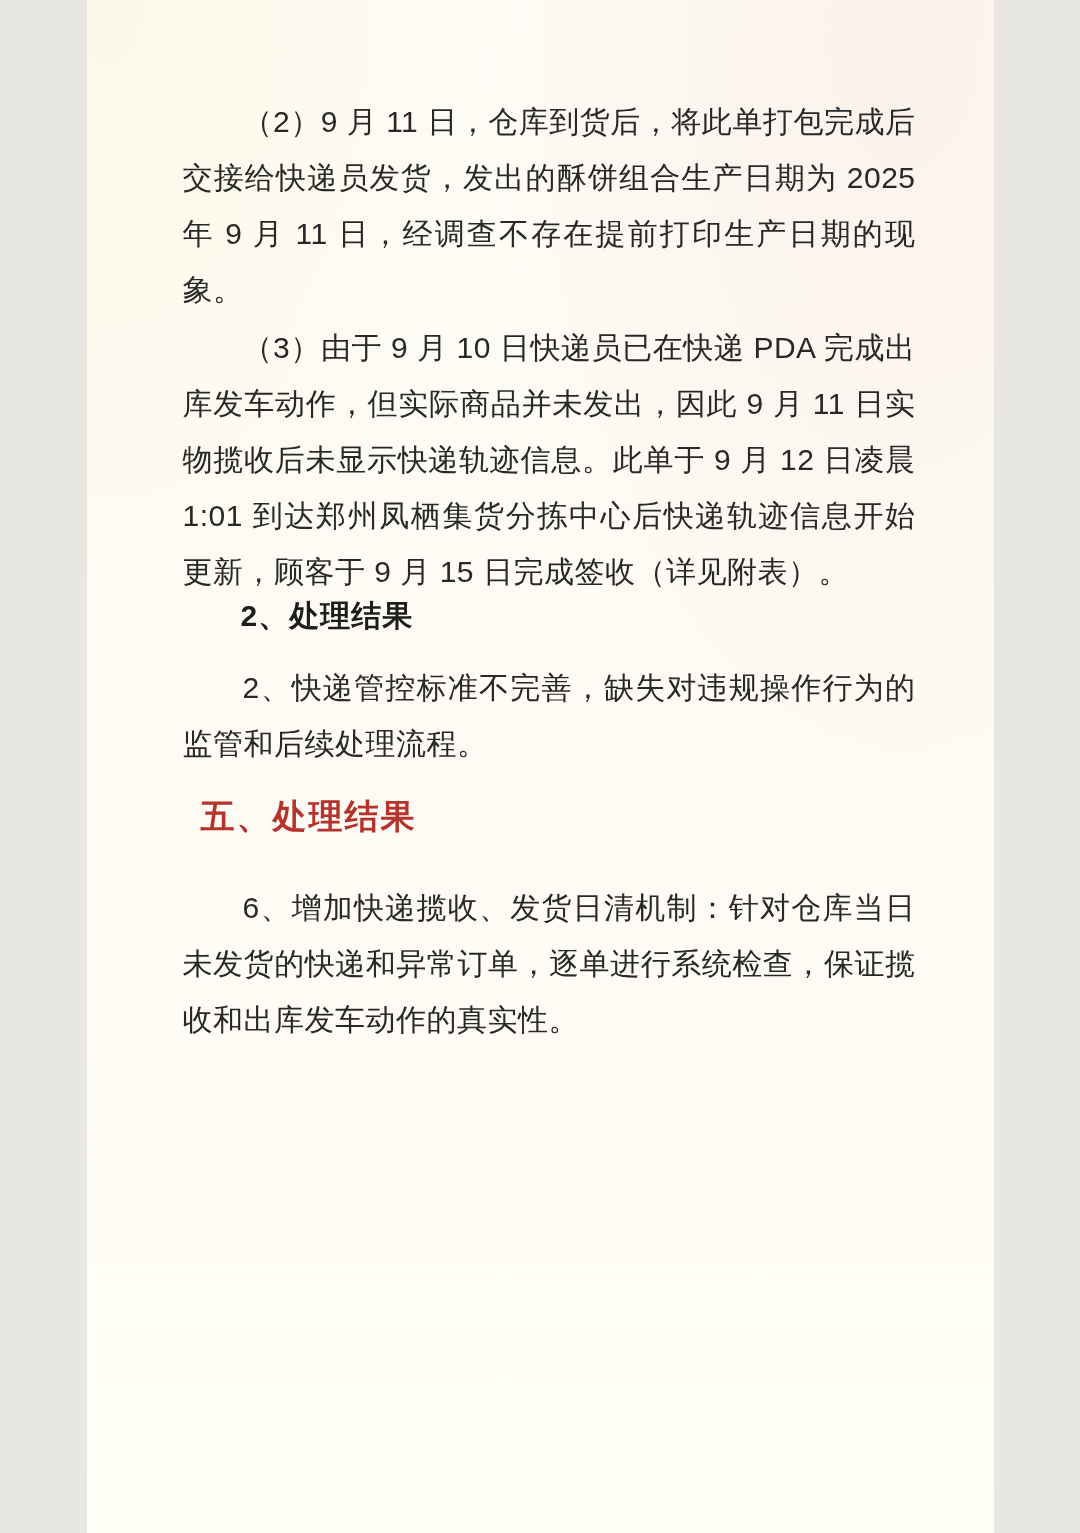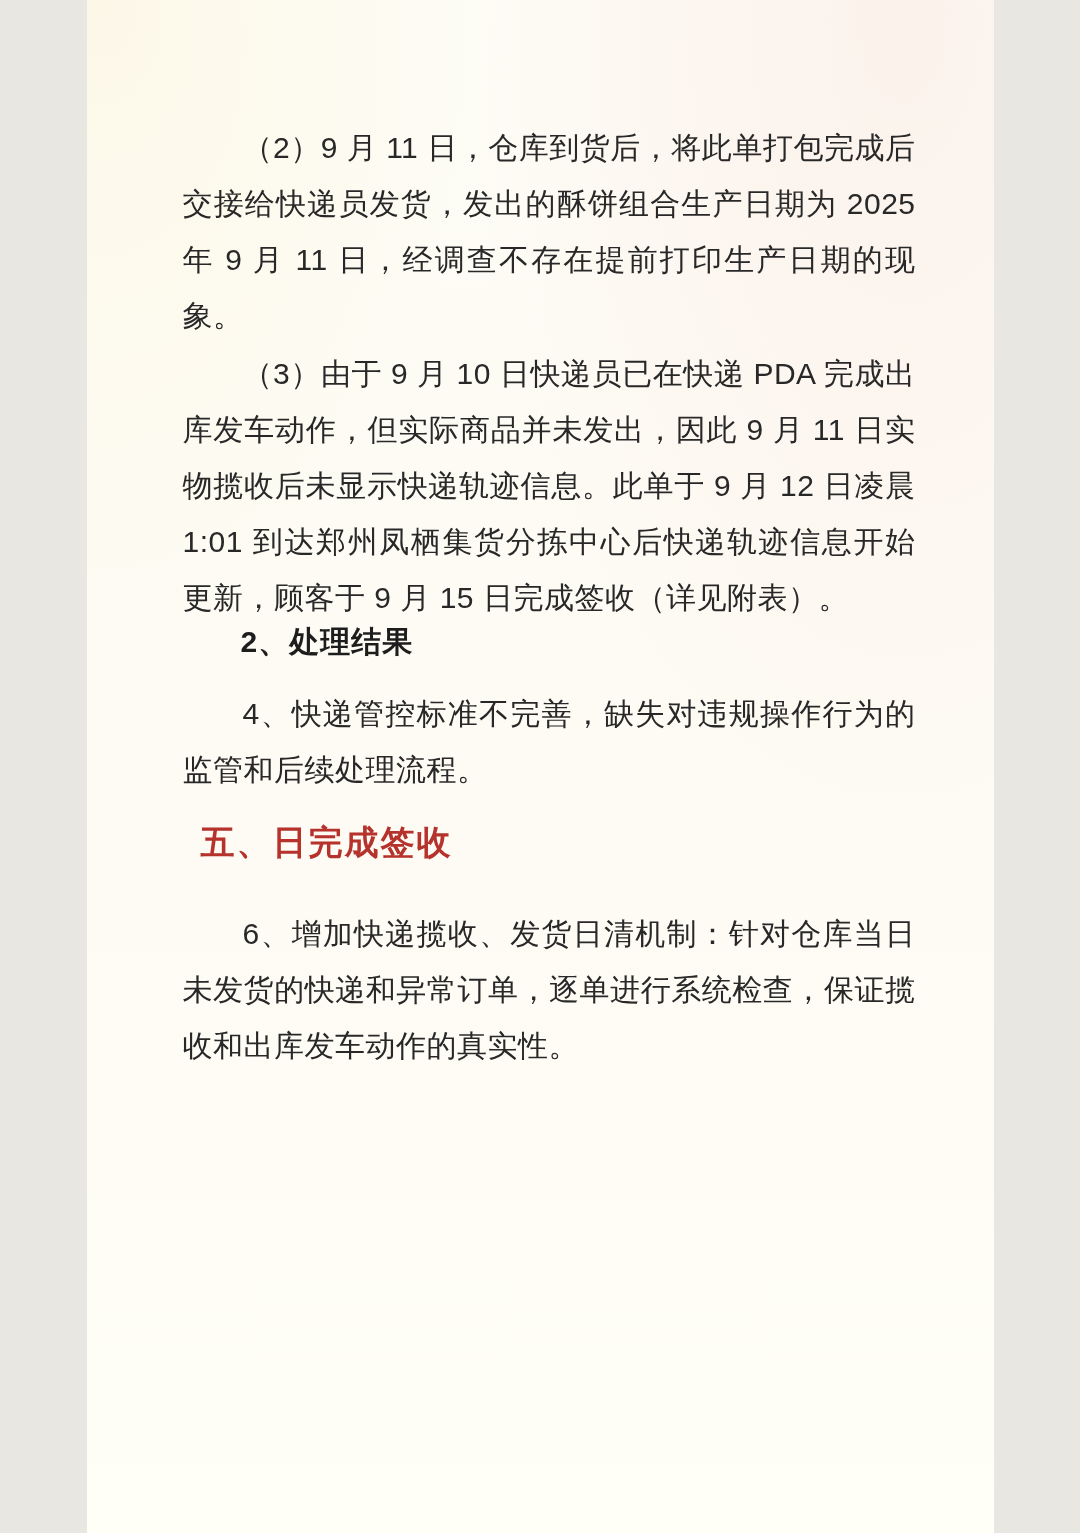--- a/index.html
+++ b/index.html
@@ -6,21 +6,21 @@
     margin: 0;
     padding: 0;
     background: #e9e7e2;
   }
   .page {
     position: relative;
     width: 907px;
     height: 1533px;
     margin: 0 auto;
     box-sizing: border-box;
-    padding: 120px 78px 0 96px;
+    padding: 94px 78px 0 96px;
     background:
       radial-gradient(ellipse at 90% 1%, rgba(248, 222, 218, 0.35), rgba(248,222,218,0) 38%),
       radial-gradient(ellipse at 2% 0%, rgba(252, 244, 220, 0.5), rgba(252,244,220,0) 30%),
       linear-gradient(180deg, #fdfcf5 0%, #fdfbf3 55%, #fffef7 100%);
     font-family: "Liberation Sans", "DejaVu Sans", sans-serif;
     color: #282828;
     overflow: hidden;
   }
   p.body {
     margin: 0;
@@ -63,19 +63,19 @@
 
   <p class="body p-item2">（2）9 月 11 日，仓库到货后，将此单打包完成后交接给快递员发货，发出的酥饼组合生产日期为 2025 年 9 月 11 日，经调查不存在提前打印生产日期的现象。</p>
 
   <p class="body p-item3">（3）由于 9 月 10 日快递员已在快递 PDA 完成出库发车动作，但实际商品并未发出，因此 9 月 11 日实物揽收后未显示快递轨迹信息。此单于 9 月 12 日凌晨 1:01 到达郑州凤栖集货分拣中心后快递轨迹信息开始更新，顾客于 9 月 15 日完成签收（详见附表）。</p>
 
   <h3 class="subheading">2、处理结果</h3>
 
 
 
 
-  <p class="body cause-2">4、快递管控标准不完善，缺失对违规操作行为的监管和后续处理流程。</p>
+  <p class="body cause-2">2、快递管控标准不完善，缺失对违规操作行为的监管和后续处理流程。</p>
 
-  <h2 class="red-heading plan" style="color: rgb(181, 51, 44);">五、日完成签收</h2>
+  <h2 class="red-heading plan" style="color: rgb(181, 51, 44);">五、处理结果</h2>
 
   <p class="body plan-1">6、增加快递揽收、发货日清机制：针对仓库当日未发货的快递和异常订单，逐单进行系统检查，保证揽收和出库发车动作的真实性。</p>
 
 </div>
 
 </body></html>

